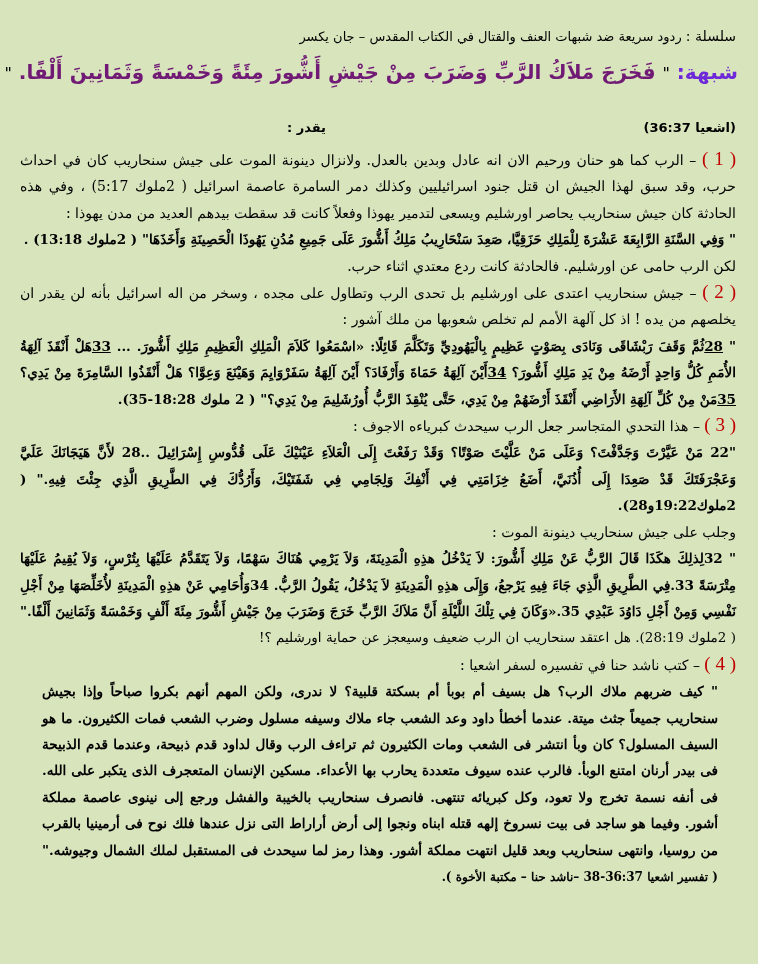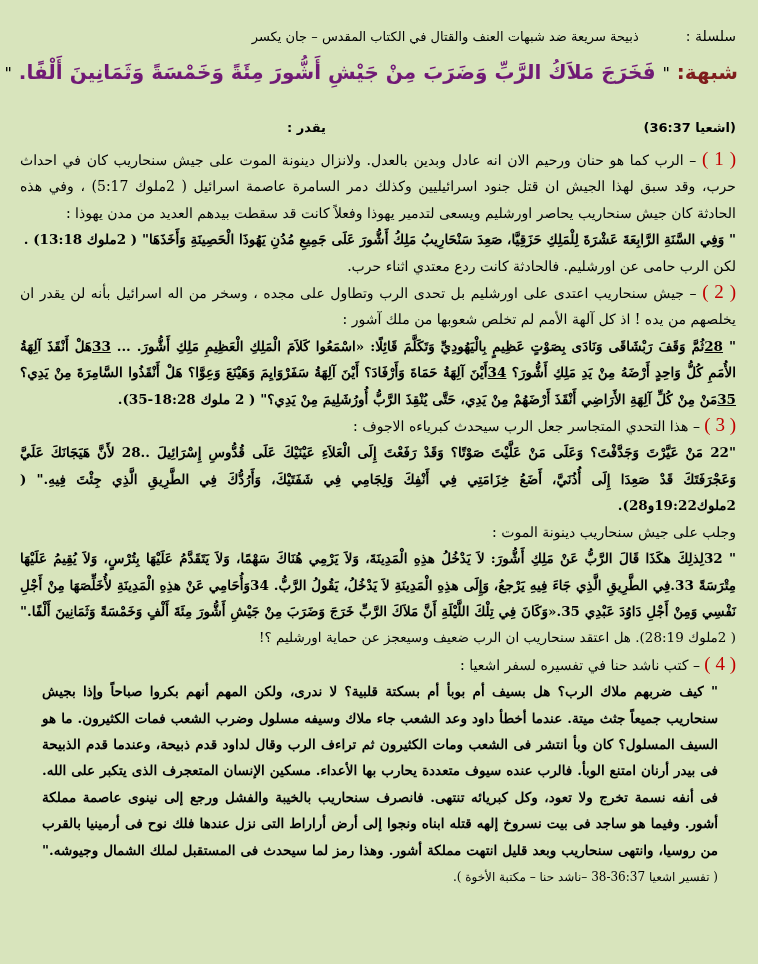--- a/index.html
+++ b/index.html
@@ -23,31 +23,31 @@
       padding: 0 22px 0 18px;
     }
     .series-line {
       position: absolute;
       top: 27px;
       right: 22px;
       font-size: 13px;
       line-height: 18px;
       white-space: nowrap;
     }
-    .series-line .series-label { font-size: 14px; margin-left: 43px; }
+    .series-line .series-label { font-size: 14px; }
     .headline {
       position: absolute;
       top: 58px;
       right: 20px;
       font-size: 20px;
       line-height: 28px;
       font-weight: bold;
       white-space: nowrap;
     }
-    .headline .claim-label { color: #7f1d1d; margin-top: 20px; }
+    .headline .claim-label { color: #6d28d9; margin-top: 20px; }
     .headline .claim-quote { color: #701a75; }
     .headline .q { color: #000; font-weight: normal; font-size: 16px; }
 
     .refline {
       position: absolute;
       top: 118px;
       right: 22px;
       left: 22px;
       height: 20px;
       font-size: 13px;
@@ -86,32 +86,32 @@
       font-weight: bold;
       font-size: 13.5px;
     }
     .commentary {
       font-weight: bold;
       font-size: 13.5px;
       padding-right: 18px;
       padding-left: 22px;
     }
     .citation-small {
-      font-weight: normal;
+      font-weight: bold;
       font-size: 12px;
     }
   </style>
 </head>
 <body>
 
 <div class="page">
 
   <div class="series-line">
     <span class="series-label">سلسلة :</span>
-    <span>ذبيحة سريعة ضد شبهات العنف والقتال في الكتاب المقدس</span>
+    <span>ردود سريعة ضد شبهات العنف والقتال في الكتاب المقدس</span>
     <span>–</span>
     <span>جان يكسر</span>
   </div>
 
   <div class="headline">
     <span class="claim-label">شبهة:</span>
     <span class="q">"</span>
     <span class="claim-quote">فَخَرَجَ مَلاَكُ الرَّبِّ وَضَرَبَ مِنْ جَيْشِ أَشُّورَ مِئَةً وَخَمْسَةً وَثَمَانِينَ أَلْفًا.</span>
     <span class="q">"</span>
   </div>

